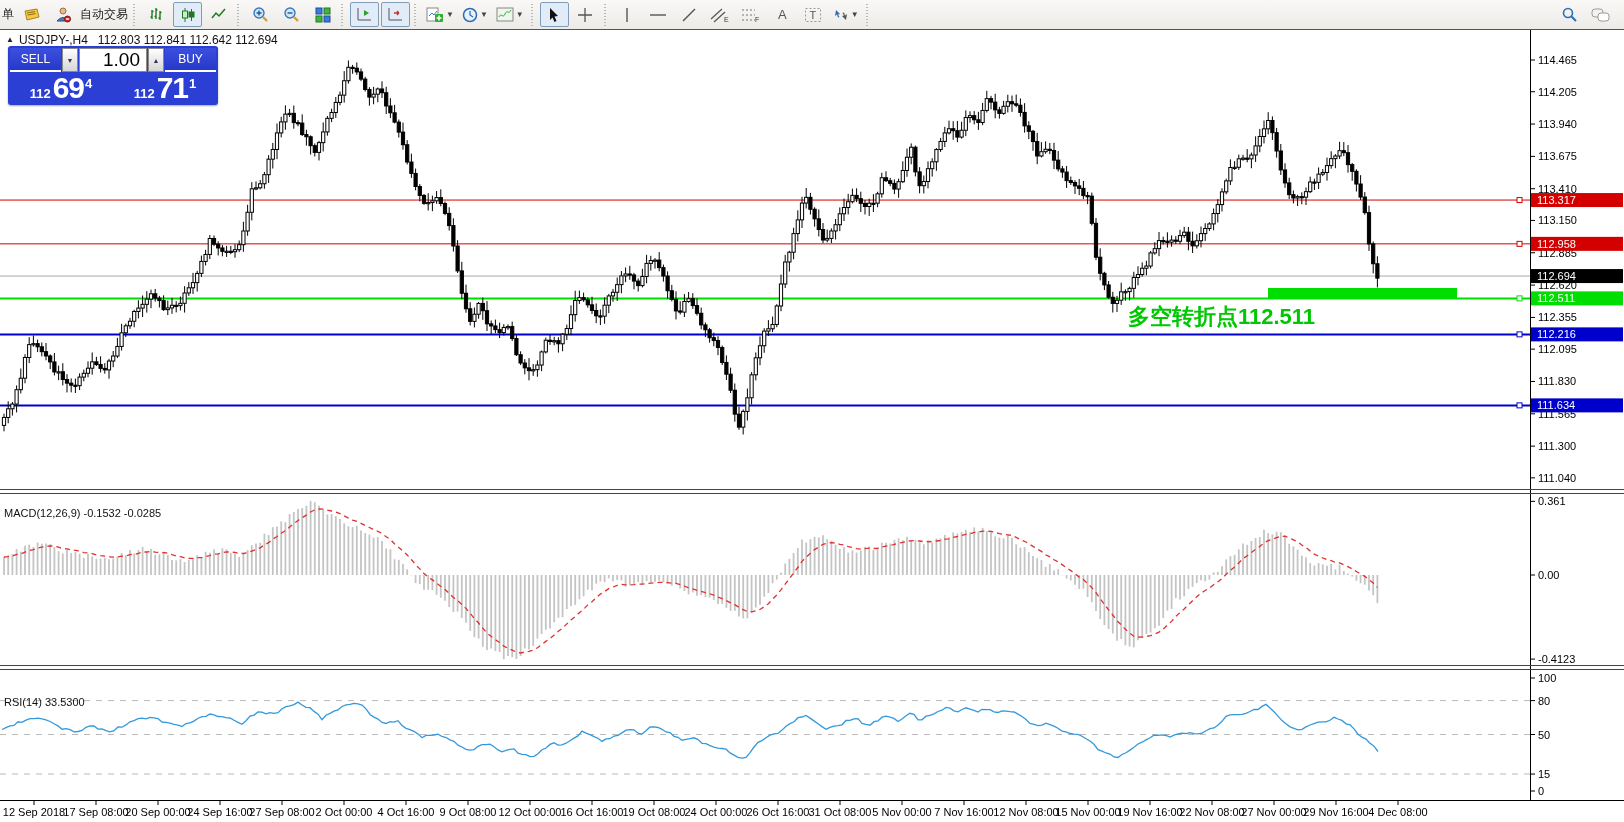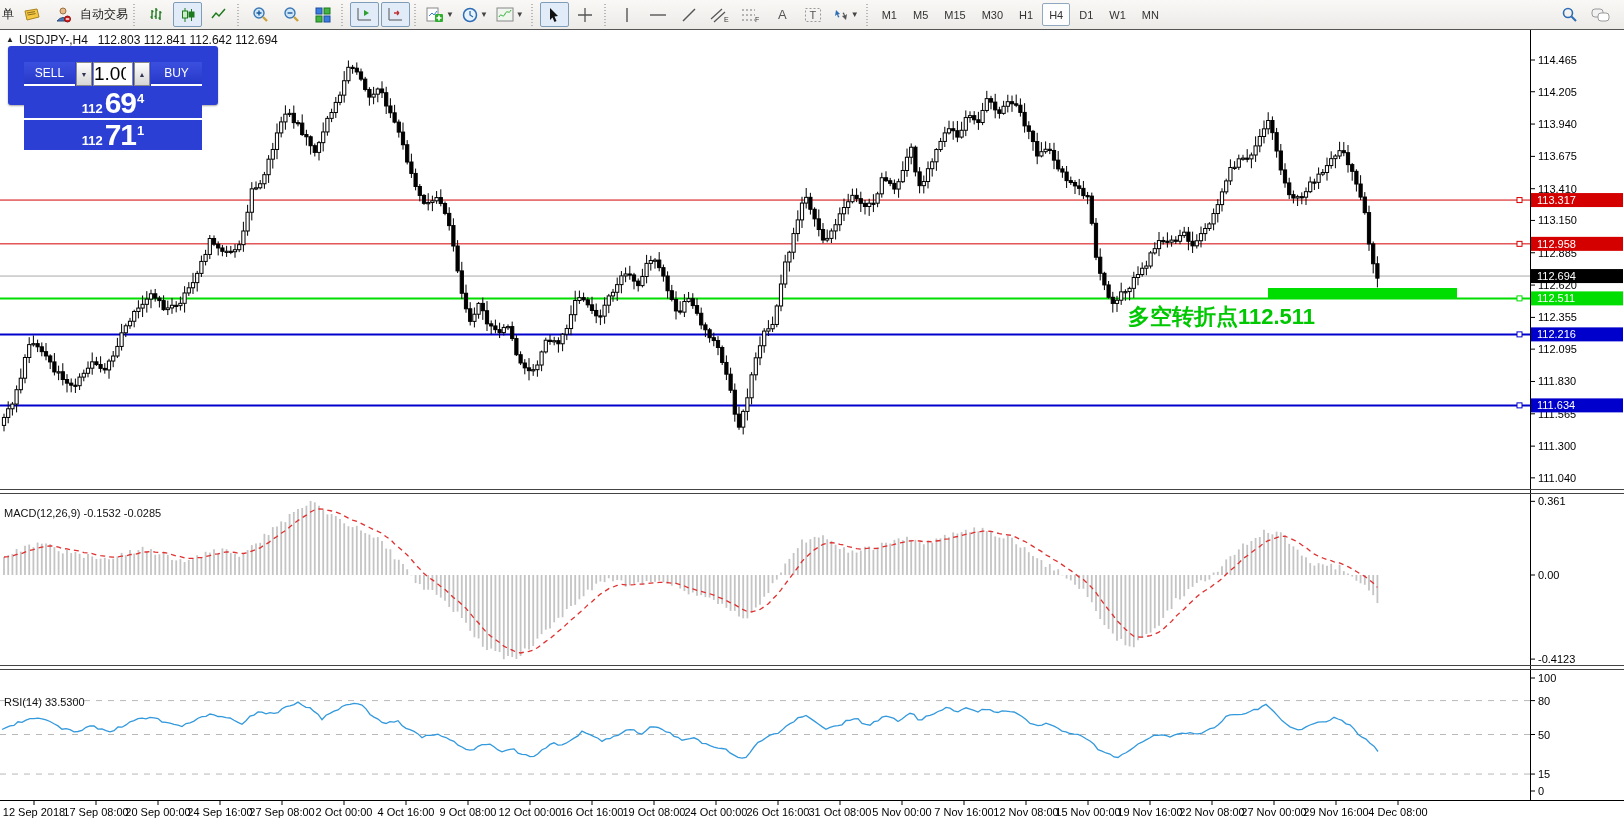--- a/index.html
+++ b/index.html
@@ -25,31 +25,31 @@
   
   #chart-svg{position:absolute;left:0;top:0;}
   .chart-title{position:absolute;left:6px;top:33px;font-size:12px;color:#111;z-index:5;}
   .chart-title .tri{font-size:8px;margin-right:5px;vertical-align:2px;color:#222;}
   .chart-title .sym{margin-right:10px;}
   .ind-label{position:absolute;font-size:11px;color:#111;z-index:5;}
   .annotation{position:absolute;left:1128px;top:302px;font-size:22px;font-weight:bold;
     color:#00c800;z-index:6;white-space:nowrap;}
   
   .trade-panel{position:absolute;left:8px;top:46px;width:210px;height:59px;z-index:8;
-    background:#2b3fd4;border-radius:3px;padding:16px;box-sizing:border-box;
+    background:#2b3fd4;border-radius:3px;padding:2px;box-sizing:border-box;
     box-shadow:0 1px 2px rgba(0,0,0,.35);}
   .tp-top{display:flex;height:24px;gap:1px;}
   .tp-sell,.tp-buy{width:51px;background:linear-gradient(#3c50e0,#2638c8);color:#fff;
     font-size:12px;display:flex;align-items:center;justify-content:center;
     border-bottom:2px solid #fff;box-sizing:border-box;}
   .tp-spin{width:16px;background:linear-gradient(#fefefe,#d6d6d6);border:1px solid #8a8a8a;
     color:#335;font-size:7px;display:flex;align-items:center;justify-content:center;box-sizing:border-box;}
   .tp-vol{flex:1;background:#fff;border:1px solid #8a8a8a;box-sizing:border-box;
     font-size:19px;color:#000;text-align:right;padding:0 6px 0 0;outline:none;min-width:0;}
-  .tp-bottom{display:flex;gap:2px;height:29px;margin-top:2px;flex-direction:column;}
+  .tp-bottom{display:flex;gap:2px;height:29px;margin-top:2px;}
   .tp-price{flex:1;color:#fff;display:flex;align-items:flex-end;justify-content:center;
     background:#2b3fd4;line-height:1;}
   .tp-price .sm{font-size:13px;font-weight:bold;margin:0 2px 3px 0;}
   .tp-price .big{font-size:30px;font-weight:bold;letter-spacing:-1px;}
   .tp-price .sup{font-size:13px;font-weight:bold;position:relative;top:-13px;margin-left:1px;}
 </style>
 </head>
 <body>
 
 <div class="toolbar">
@@ -209,31 +209,20 @@
   <span class="tb-btn">
     <svg width="16" height="16" viewBox="0 0 16 16">
         <path d="M3 3l4 4-2 .5L6.5 10 5 10.5 4 7.5 2 9z" fill="#2d6db5"></path>
         <path d="M13 13l-4-4 2-.5L9.5 6 11 5.5l1 3 2-1.5z" fill="#555"></path>
       </svg>
     <span class="tb-dd">▼</span>
   </span>
 
   <span class="tb-grip"></span>
 
-  <span id="tf-group" style="display:flex;align-items:center;">
-      <span class="tf-btn">M1</span>
-      <span class="tf-btn">M5</span>
-      <span class="tf-btn">M15</span>
-      <span class="tf-btn">M30</span>
-      <span class="tf-btn">H1</span>
-      <span class="tf-btn sel">H4</span>
-      <span class="tf-btn">D1</span>
-      <span class="tf-btn">W1</span>
-      <span class="tf-btn">MN</span>
-    </span>
 
   <span class="tb-right">
     <span class="tb-btn">
       <svg width="17" height="17" viewBox="0 0 17 17">
           <circle cx="7" cy="7" r="4.5" fill="none" stroke="#2d6db5" stroke-width="1.6"></circle>
           <path d="M10.5 10.5 L15 15" stroke="#2d6db5" stroke-width="2"></path>
         </svg>
     </span>
     <span class="tb-btn">
       <svg width="20" height="16" viewBox="0 0 20 16">

